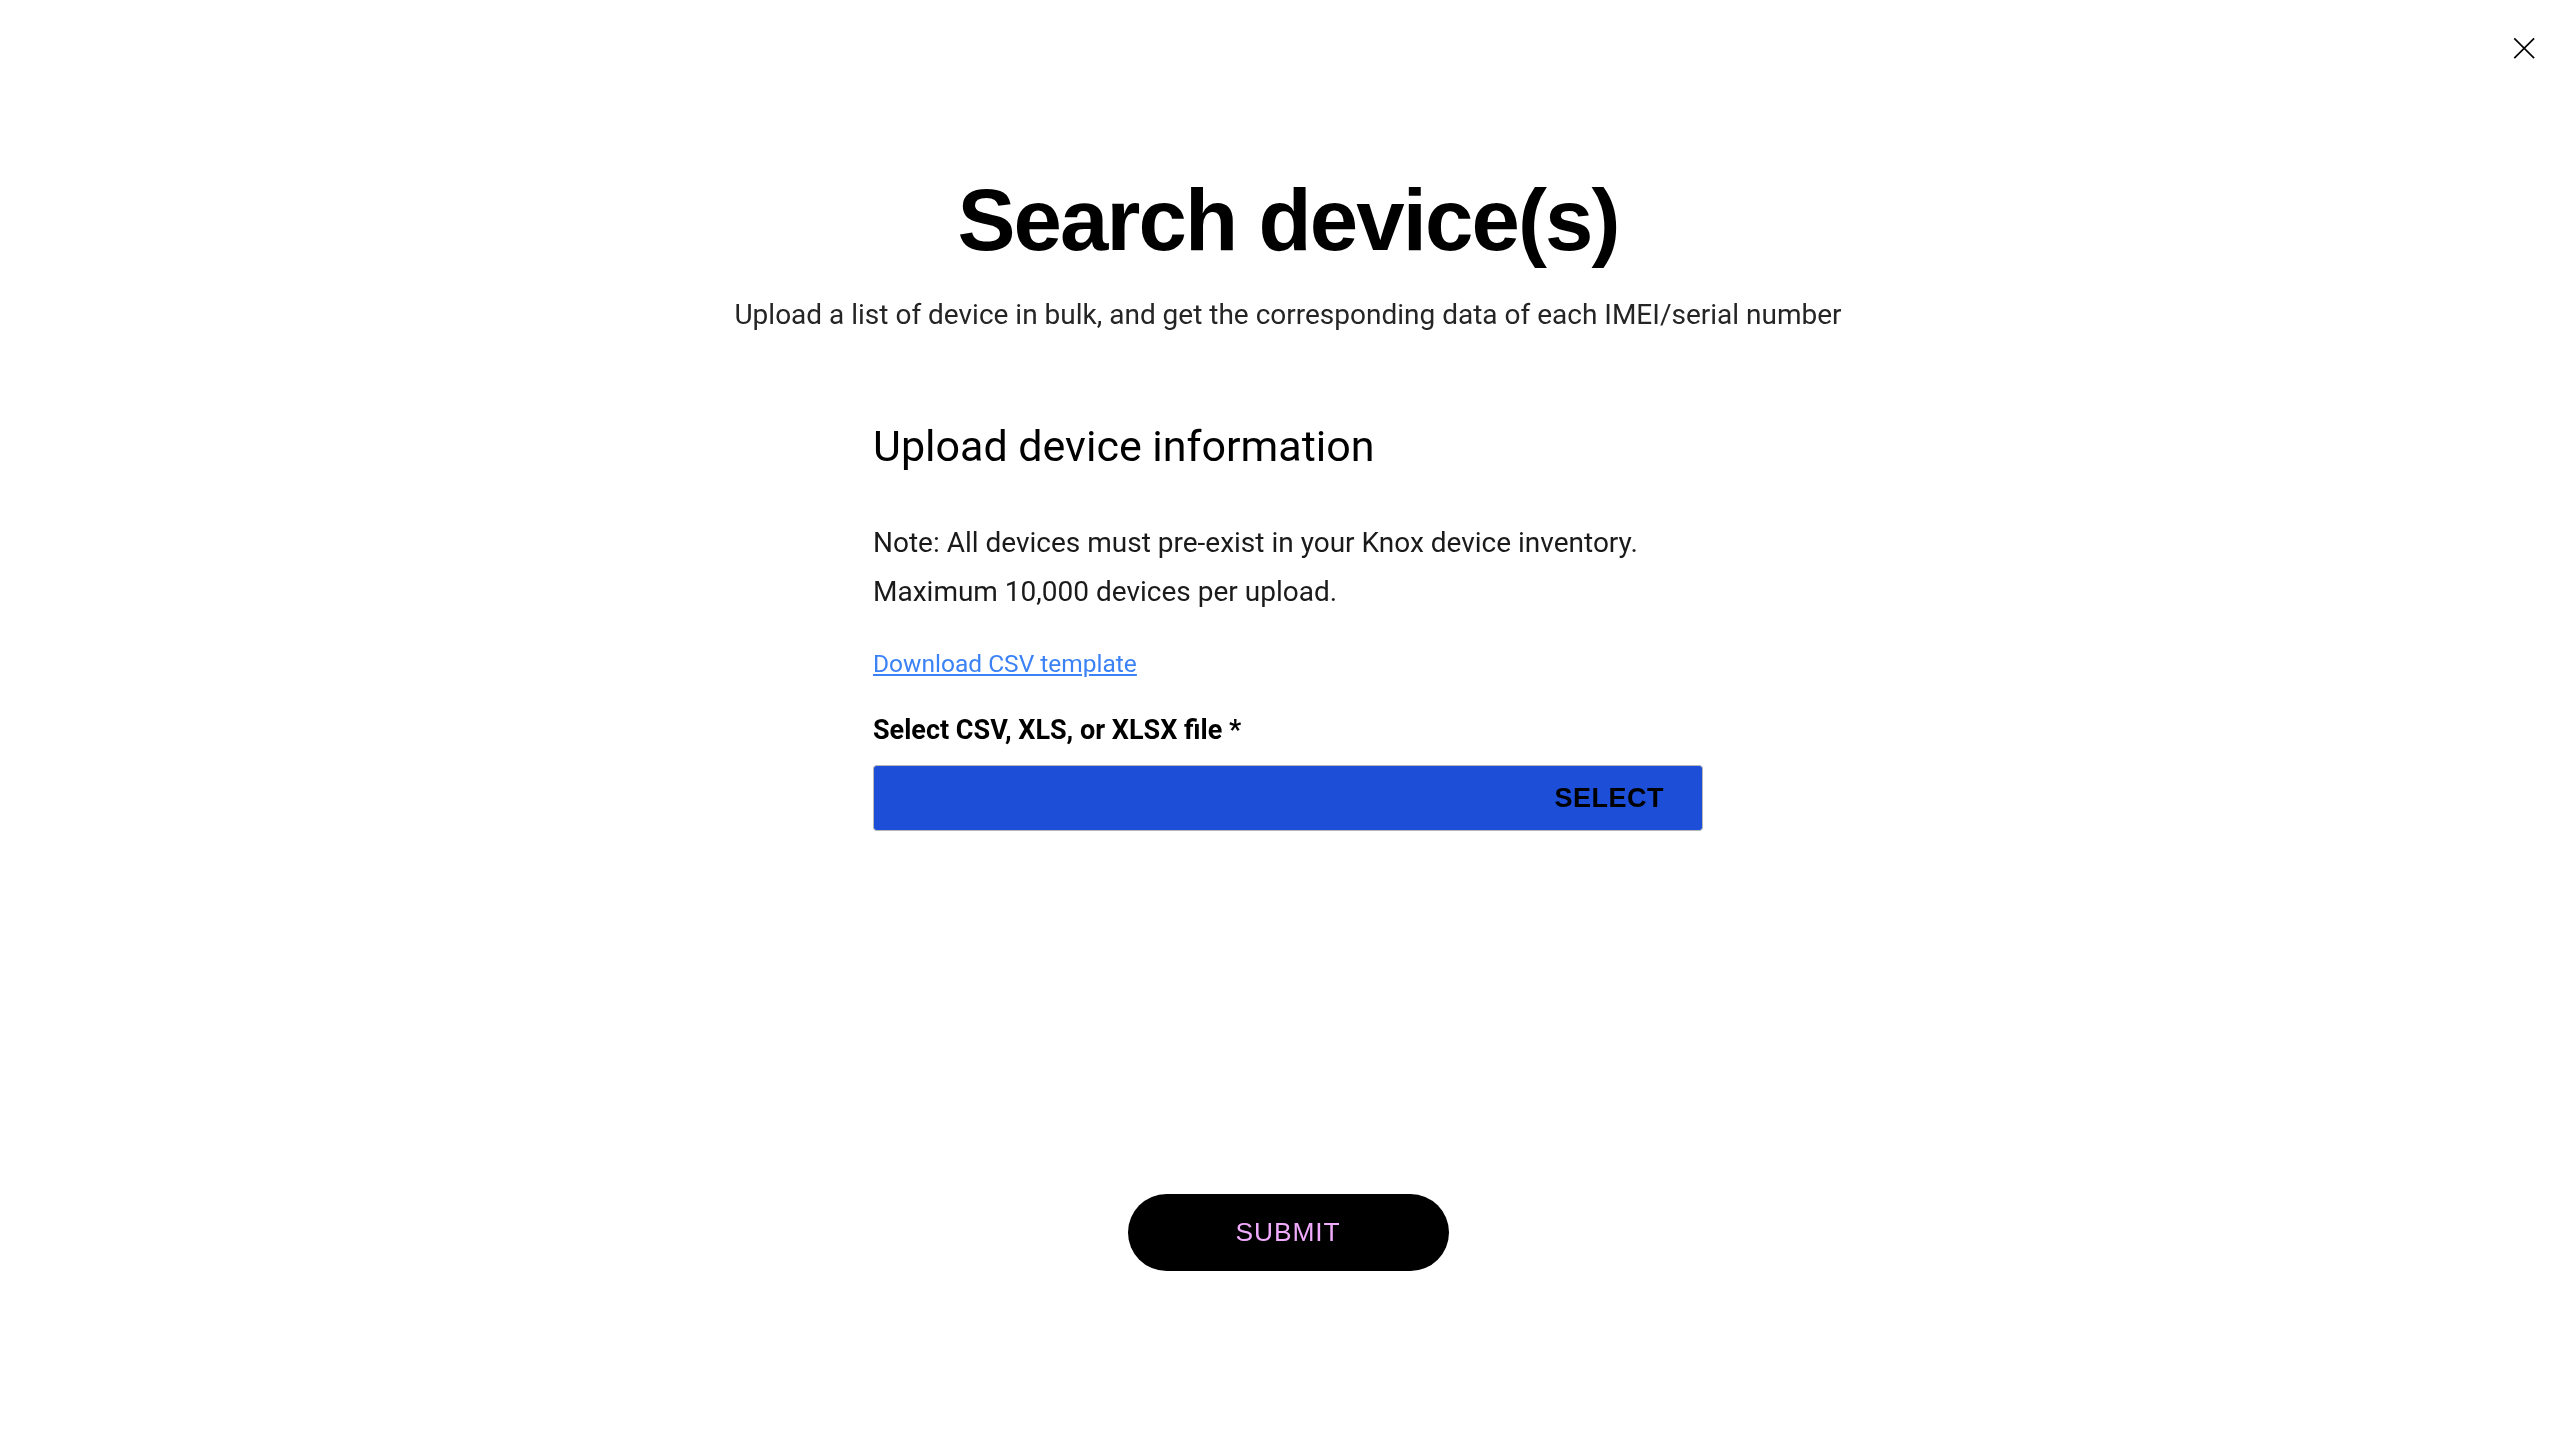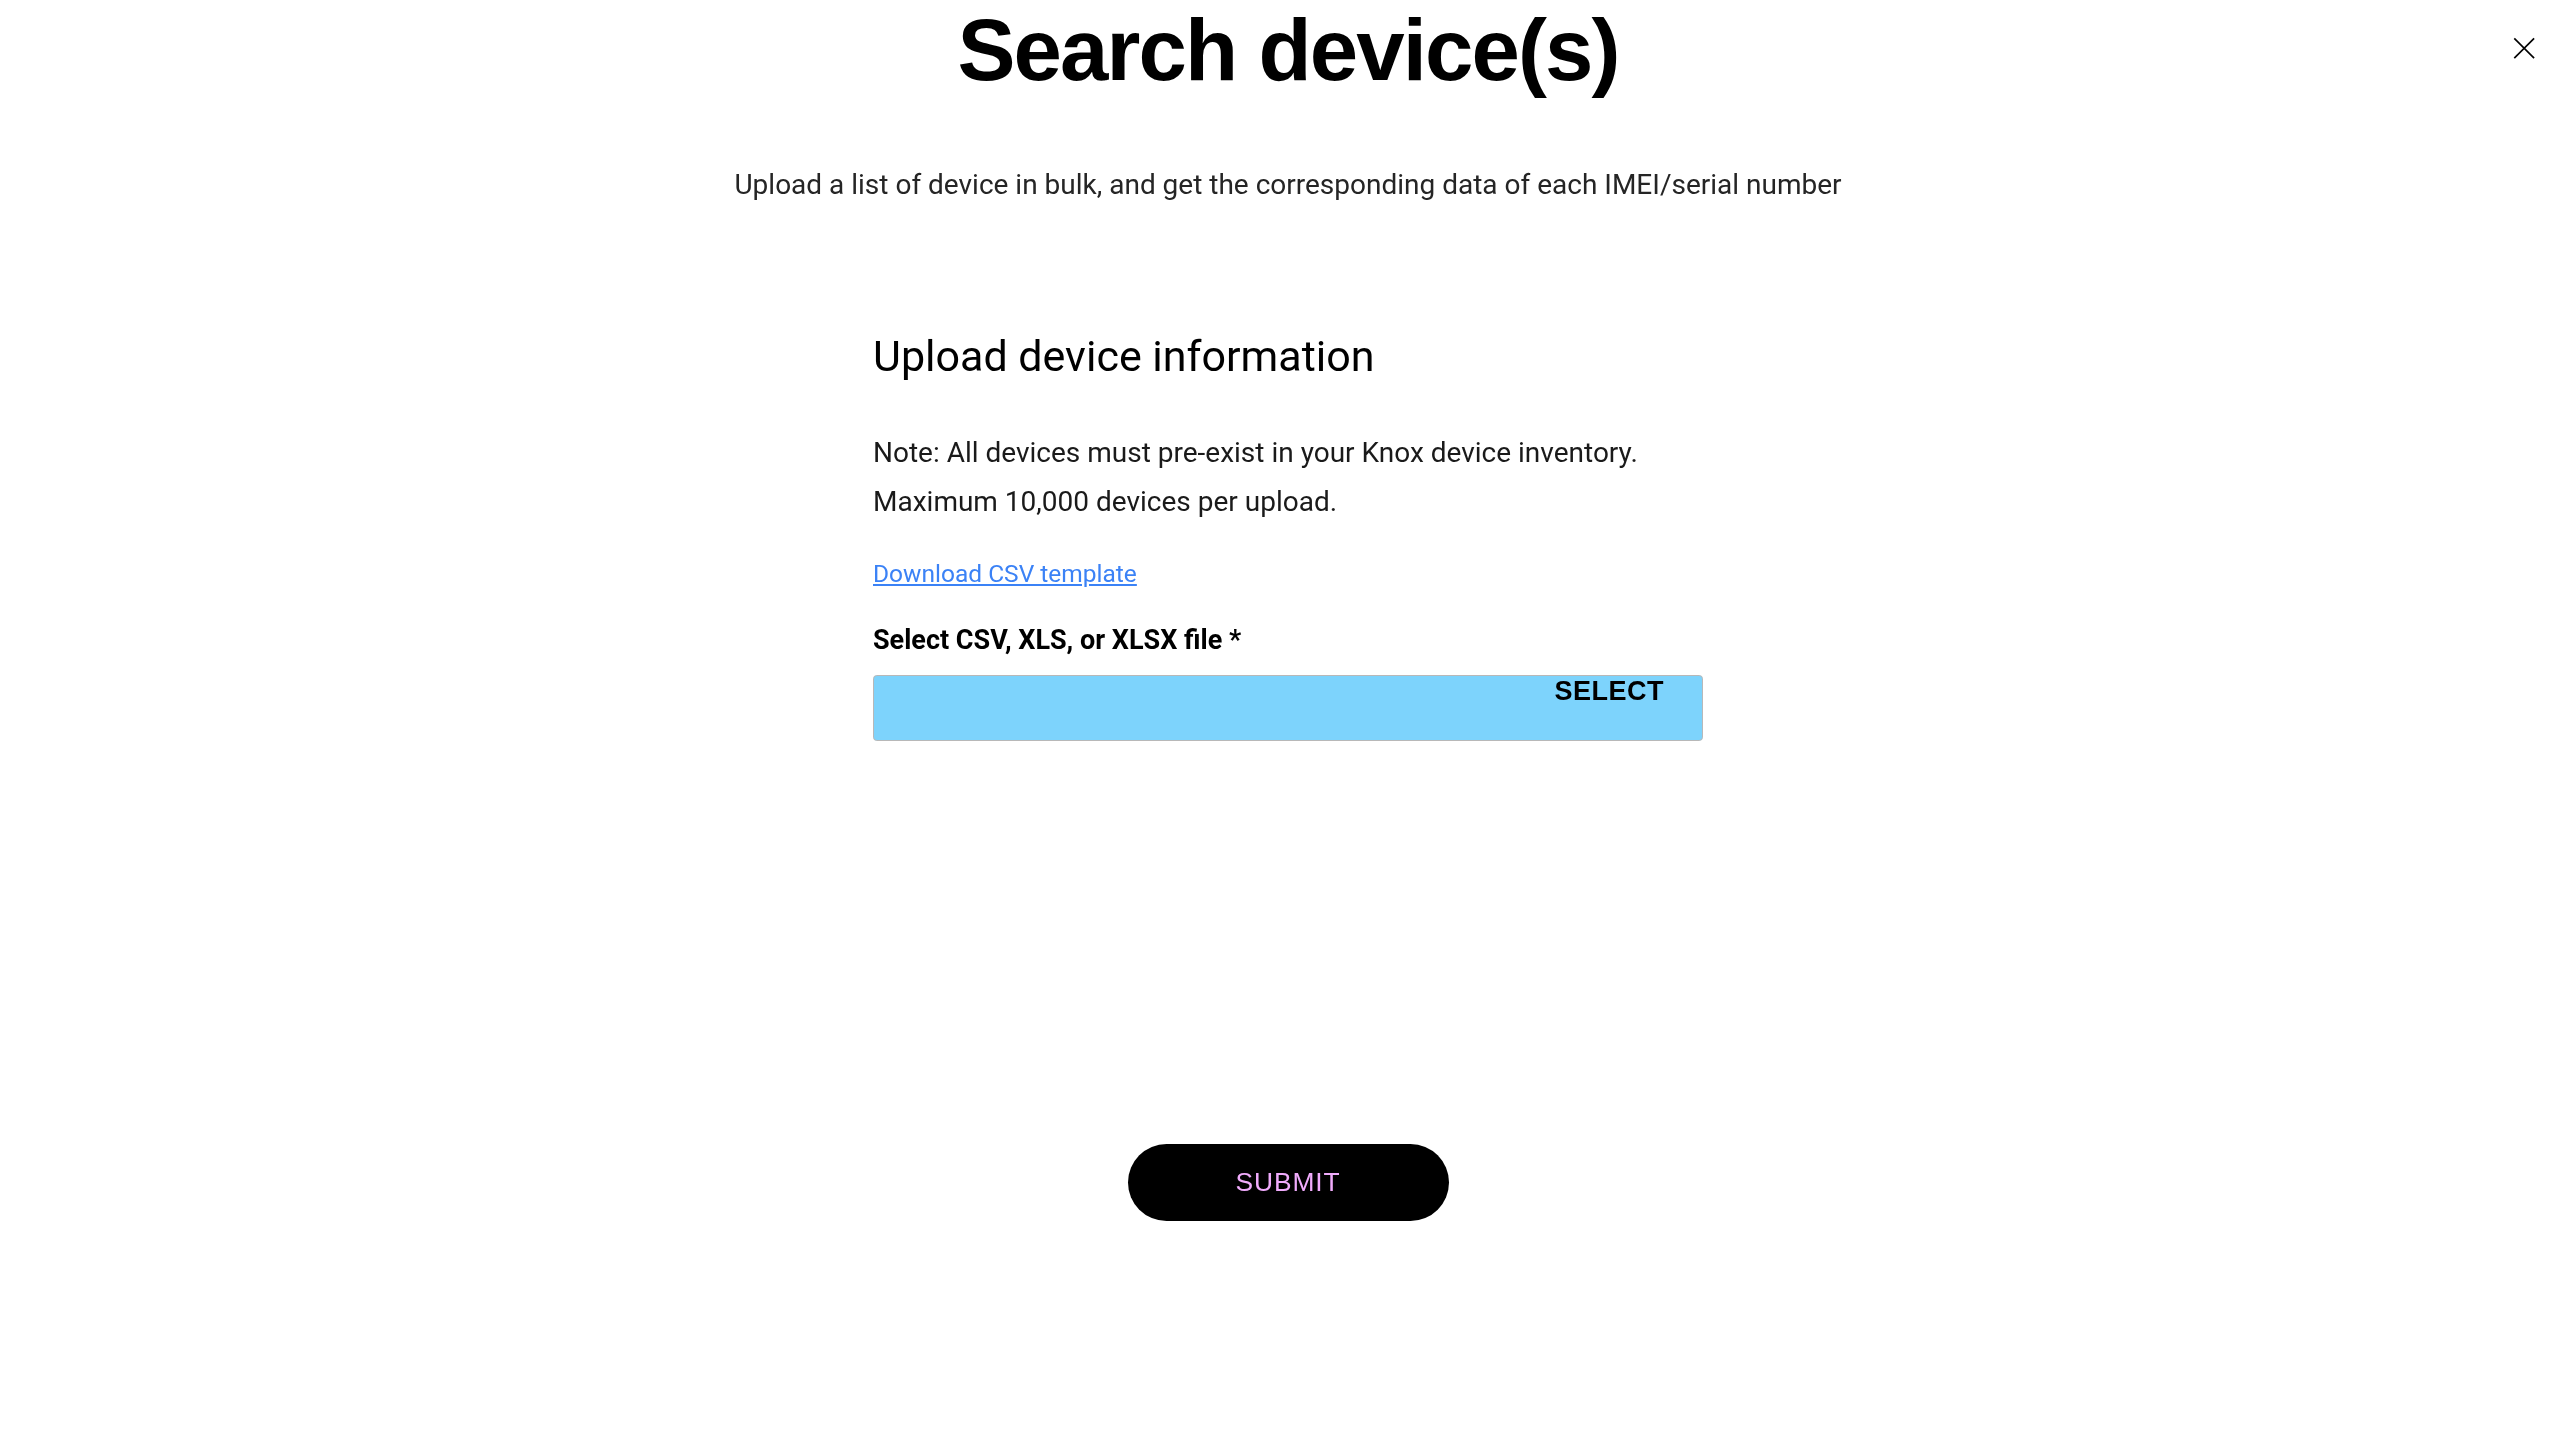--- a/index.html
+++ b/index.html
@@ -31,24 +31,24 @@
     }
     
     .close-button svg {
       width: 26.4px;
       height: 26.4px;
     }
     
     .container {
       max-width: 1131px;
       margin: 0 auto;
+      padding-top: 170px;
       display: flex;
       flex-direction: column;
       align-items: center;
-      gap: 40px;
     }
     
     .page-title {
       font-size: 87px;
       font-weight: 700;
       letter-spacing: -1.9px;
       color: #000000;
       text-align: center;
       margin-bottom: 28px;
       font-family: -apple-system, "Segoe UI", Helvetica, Arial, sans-serif;
@@ -101,24 +101,24 @@
       margin-bottom: 19px;
       display: block;
     }
     
     .file-selector {
       width: 830px;
       height: 66px;
       border: 0.9px solid #b8b8b8;
       border-radius: 3.8px;
       display: flex;
-      align-items: flex-start;
+      align-items: center;
       justify-content: flex-end;
       padding-right: 38px;
-      background: #7dd3fc;
+      background: #1d4ed8;
     }
     
     .select-button {
       font-size: 27px;
       font-weight: 700;
       color: #000000;
       background: none;
       border: none;
       cursor: pointer;
       letter-spacing: 0.5px;

